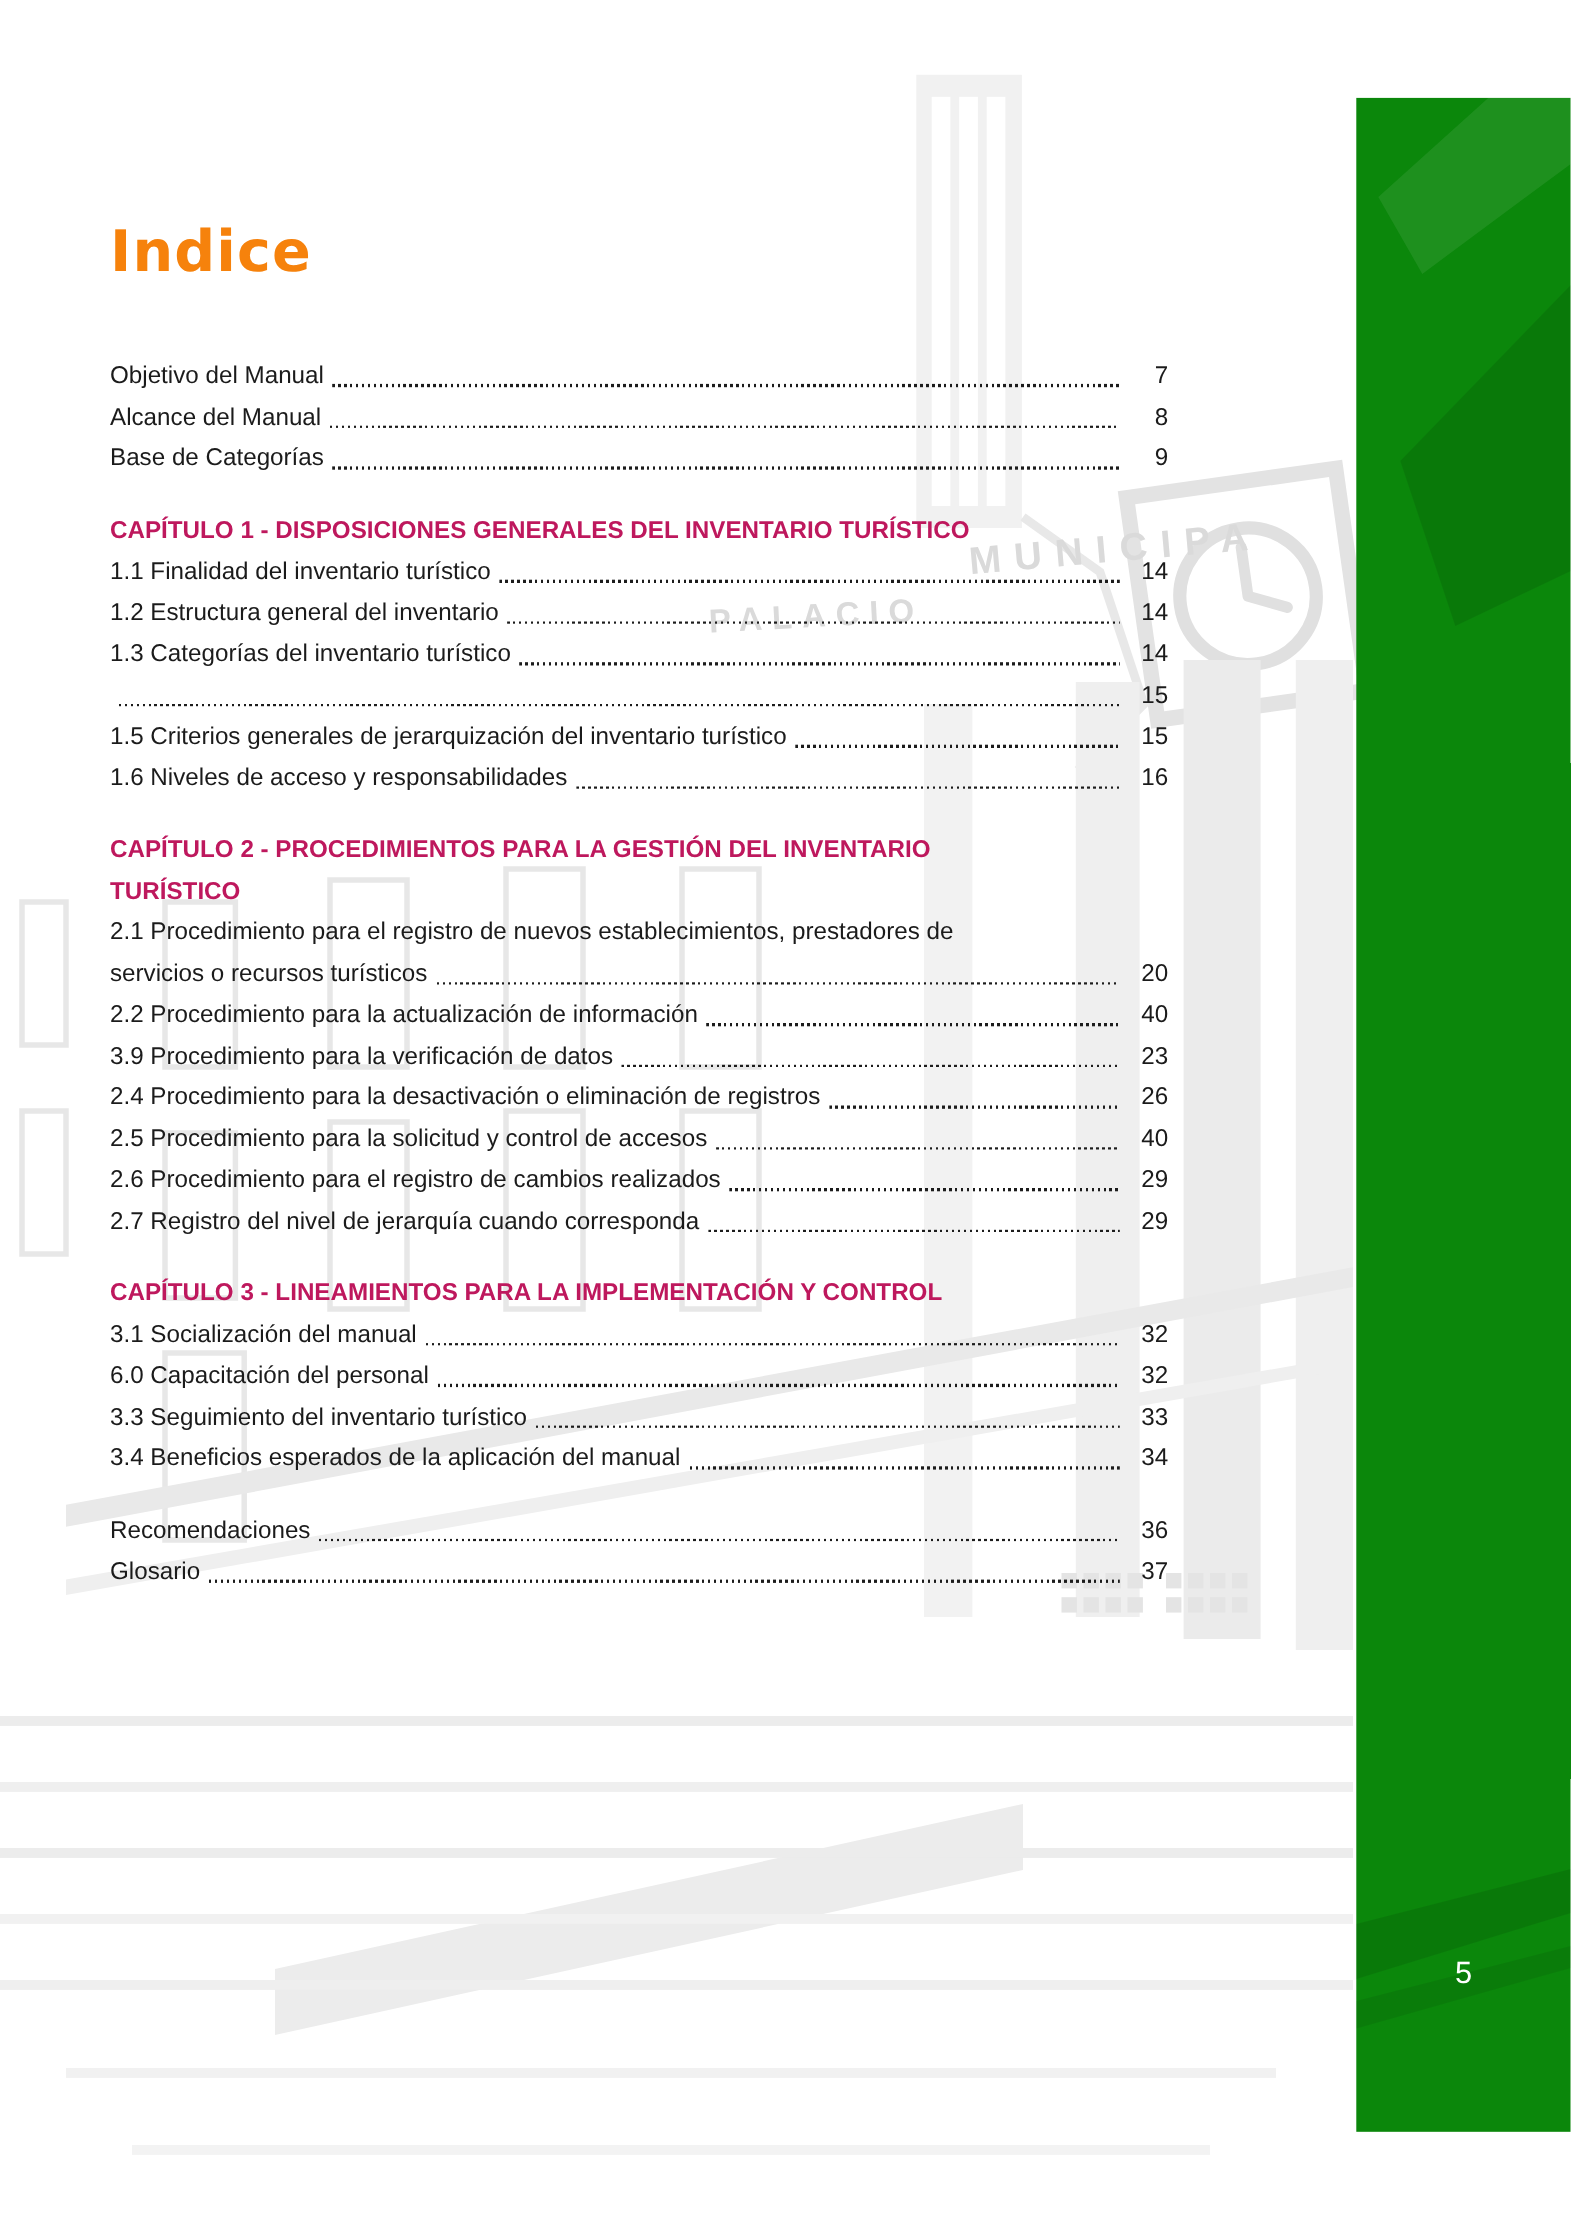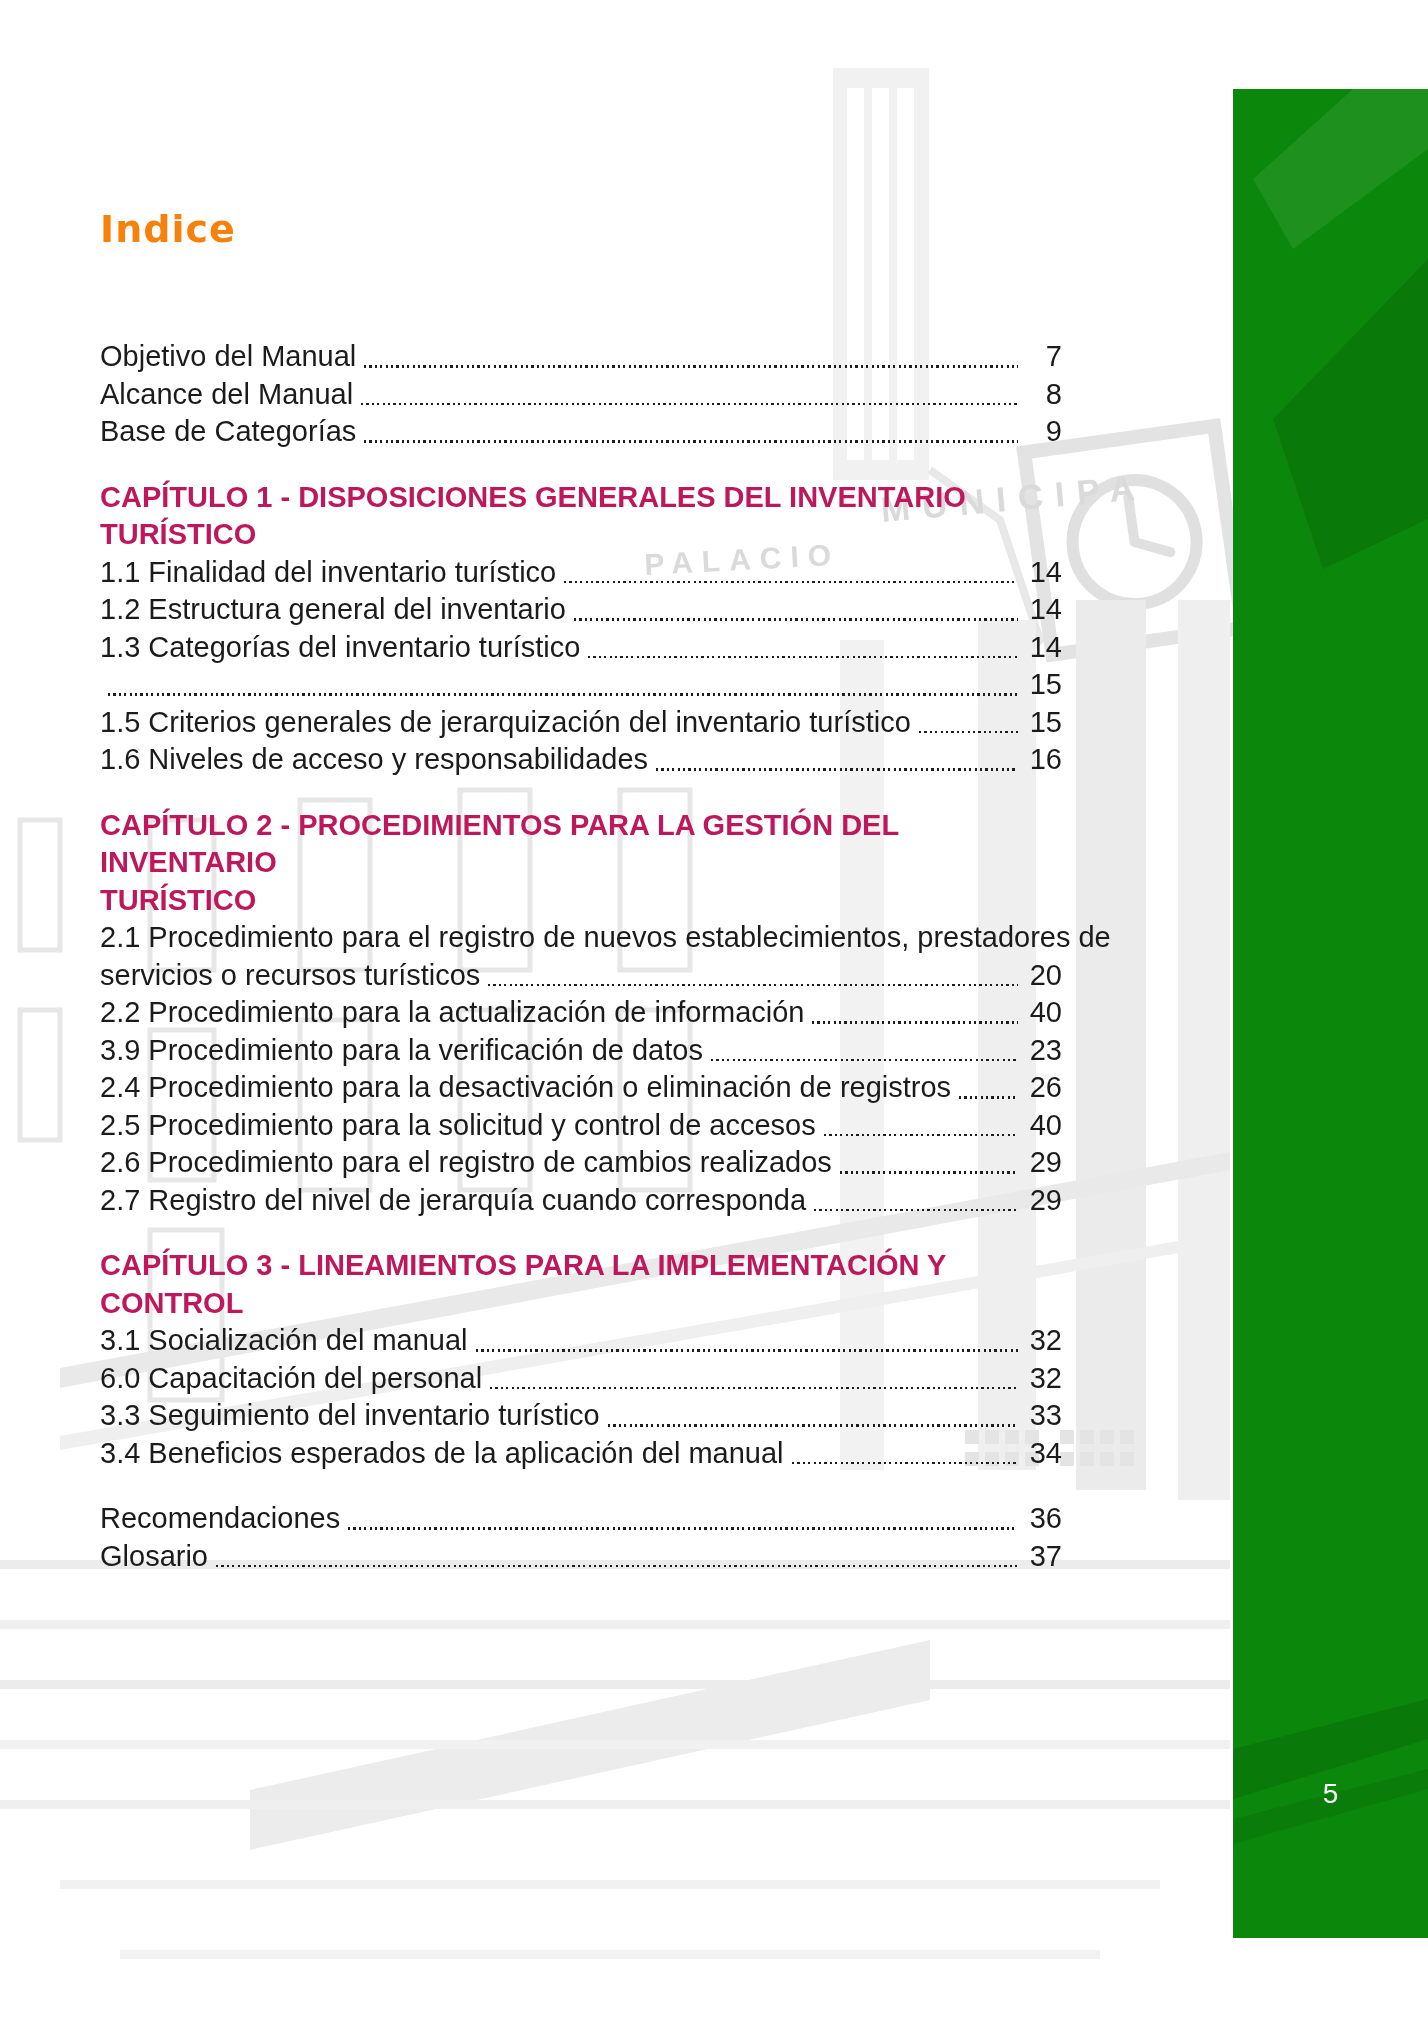--- a/index.html
+++ b/index.html
@@ -17,23 +17,23 @@
   }
   .greenbar svg { position:absolute; left:0; top:0; }
   .pagenum {
     position:absolute; left:0; top:1690px; width:100%; text-align:center;
     color:#ffffff; font-size:28px; line-height:30px;
   }
 
   .content { position:absolute; left:100px; top:0; width:962px; z-index:2; }
   .title {
     margin:200px 0 0 0; font-family:"DejaVu Sans", sans-serif; font-weight:800;
-    font-size:38px; line-height:58px; color:#F6820C; letter-spacing:1px;
-  }
-  .toc { margin-top:80px; font-size:29px; }
+    font-size:52px; line-height:58px; color:#F6820C; letter-spacing:1px;
+  }
+  .toc { margin-top:64px; font-size:22px; }
   .row { display:flex; align-items:flex-end; line-height:37.5px; }
   .lbl { white-space:nowrap; }
   .leader {
     flex:1 1 auto; height:2.4px; margin:0 8px 8px 8px;
     background-image:repeating-linear-gradient(90deg, #1c1c1c 0 2.2px, transparent 2.2px 5.4px);
   }
   .pg { min-width:36px; text-align:right; white-space:nowrap; }
   .chap { font-weight:bold; line-height:37.5px; color:#be185d; }
   .group { margin-top:28px; }
 </style>

